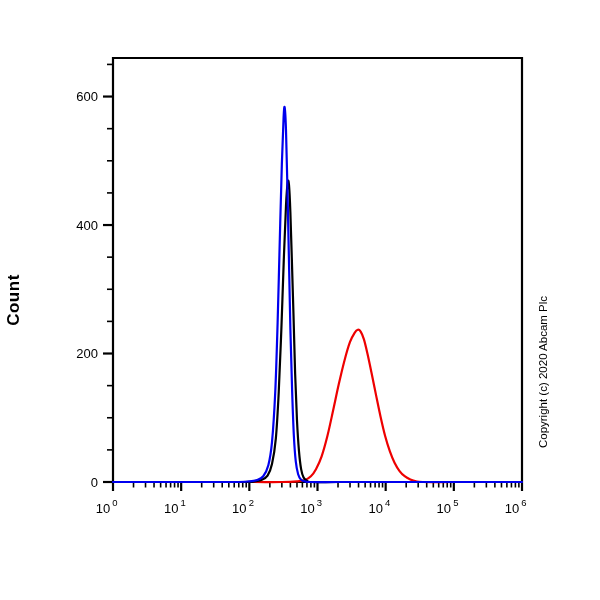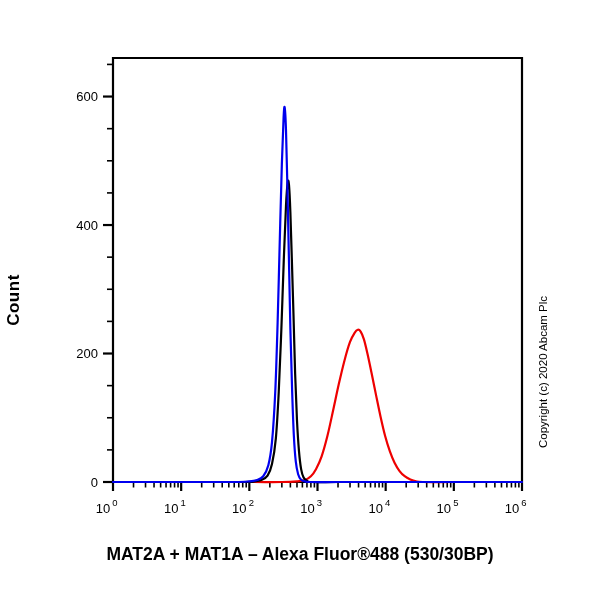--- a/index.html
+++ b/index.html
@@ -131,17 +131,16 @@
         <text x="512" y="513" text-anchor="middle" class="tick-text">10</text>
         <text x="524" y="506" text-anchor="middle" class="tick-exp">6</text>
         <path d="M 113.00 482.00 C 124.36 482.00, 158.44 482.00, 181.17 482.00 C 203.89 482.00, 232.55 482.00, 249.33 482.00 C 266.12 482.00, 273.92 482.11, 281.86 482.00 C 289.80 481.89, 293.16 481.68, 296.98 481.36 C 300.79 481.04, 302.43 480.93, 304.75 480.07 C 307.07 479.22, 309.02 478.04, 310.89 476.22 C 312.77 474.40, 314.19 472.47, 315.98 469.15 C 317.77 465.83, 319.72 461.87, 321.64 456.30 C 323.55 450.74, 325.53 443.45, 327.46 435.75 C 329.39 428.04, 331.33 418.61, 333.21 410.05 C 335.09 401.48, 336.85 392.70, 338.75 384.35 C 340.65 376.00, 342.75 367.01, 344.63 359.94 C 346.51 352.87, 348.36 346.45, 350.02 341.95 C 351.68 337.45, 353.29 334.99, 354.59 332.96 C 355.88 330.92, 356.78 329.96, 357.79 329.75 C 358.81 329.53, 359.66 330.07, 360.68 331.67 C 361.71 333.28, 362.81 335.74, 363.94 339.38 C 365.06 343.02, 366.16 347.95, 367.42 353.52 C 368.69 359.08, 370.10 365.94, 371.51 372.79 C 372.93 379.64, 374.44 387.35, 375.94 394.63 C 377.44 401.91, 378.98 409.62, 380.51 416.47 C 382.03 423.33, 383.52 429.96, 385.07 435.75 C 386.62 441.53, 388.22 446.67, 389.80 451.16 C 391.38 455.66, 392.92 459.41, 394.55 462.73 C 396.18 466.05, 397.89 468.83, 399.58 471.08 C 401.27 473.33, 402.88 474.83, 404.67 476.22 C 406.46 477.61, 408.41 478.57, 410.32 479.43 C 412.24 480.29, 414.08 480.93, 416.15 481.36 C 418.22 481.79, 416.47 481.89, 422.75 482.00 C 429.03 482.11, 440.71 482.00, 453.83 482.00 C 466.95 482.00, 490.12 482.00, 501.48 482.00 C 512.84 482.00, 518.58 482.00, 522.00 482.00" stroke="#EE0000" stroke-width="2.2" class="curve"></path>
         <path d="M 113.00 482.00 C 124.36 482.00, 159.55 482.00, 181.17 482.00 C 202.79 482.00, 230.47 482.11, 242.73 482.00 C 254.99 481.89, 251.63 481.68, 254.73 481.36 C 257.83 481.04, 259.20 481.04, 261.34 480.07 C 263.47 479.11, 265.77 478.25, 267.55 475.58 C 269.32 472.90, 270.61 470.22, 271.99 464.01 C 273.38 457.80, 274.74 450.31, 275.86 438.32 C 276.99 426.32, 277.82 410.26, 278.74 392.06 C 279.65 373.86, 280.52 351.05, 281.36 329.10 C 282.20 307.15, 283.00 280.92, 283.77 260.36 C 284.54 239.81, 285.35 218.71, 285.99 205.76 C 286.64 192.80, 287.16 186.06, 287.66 182.63 C 288.17 179.20, 288.56 180.27, 289.01 185.20 C 289.46 190.13, 289.91 199.98, 290.37 212.18 C 290.84 224.39, 291.29 241.09, 291.82 258.44 C 292.34 275.78, 292.97 296.98, 293.53 316.25 C 294.08 335.53, 294.57 356.73, 295.15 374.07 C 295.72 391.42, 296.34 407.48, 296.98 420.33 C 297.62 433.18, 298.29 443.03, 298.98 451.16 C 299.67 459.30, 300.35 464.76, 301.12 469.15 C 301.88 473.54, 302.62 475.58, 303.59 477.50 C 304.56 479.43, 305.60 479.97, 306.94 480.72 C 308.28 481.46, 306.45 481.79, 311.62 482.00 C 316.80 482.21, 325.68 482.00, 338.02 482.00 C 350.36 482.00, 366.36 482.00, 385.67 482.00 C 404.97 482.00, 431.11 482.00, 453.83 482.00 C 476.56 482.00, 510.64 482.00, 522.00 482.00" stroke="#000000" stroke-width="2.2" class="curve"></path>
         <path d="M 113.00 482.00 C 124.36 482.00, 160.96 482.00, 181.17 482.00 C 201.37 482.00, 222.85 482.11, 234.21 482.00 C 245.57 481.89, 245.52 481.68, 249.33 481.36 C 253.15 481.04, 254.78 480.93, 257.10 480.07 C 259.42 479.22, 261.38 478.68, 263.25 476.22 C 265.12 473.76, 266.88 470.97, 268.34 465.30 C 269.79 459.62, 270.84 454.38, 271.99 442.17 C 273.15 429.96, 274.31 411.98, 275.25 392.06 C 276.19 372.15, 276.86 348.16, 277.62 322.68 C 278.38 297.20, 279.11 265.61, 279.81 239.16 C 280.52 212.72, 281.23 184.24, 281.86 164.00 C 282.49 143.76, 283.11 127.17, 283.58 117.75 C 284.05 108.32, 284.28 105.43, 284.68 107.47 C 285.08 109.50, 285.57 117.85, 285.99 129.95 C 286.42 142.05, 286.78 159.07, 287.25 180.06 C 287.73 201.05, 288.34 231.03, 288.86 255.87 C 289.38 280.71, 289.82 306.40, 290.37 329.10 C 290.93 351.80, 291.59 374.29, 292.17 392.06 C 292.75 409.83, 293.26 424.18, 293.86 435.75 C 294.46 447.31, 295.06 455.02, 295.77 461.44 C 296.48 467.87, 297.29 471.29, 298.14 474.29 C 298.99 477.29, 299.76 478.25, 300.86 479.43 C 301.96 480.61, 303.07 480.93, 304.75 481.36 C 306.42 481.79, 305.35 481.89, 310.89 482.00 C 316.44 482.11, 325.56 482.00, 338.02 482.00 C 350.48 482.00, 366.36 482.00, 385.67 482.00 C 404.97 482.00, 431.11 482.00, 453.83 482.00 C 476.56 482.00, 510.64 482.00, 522.00 482.00" stroke="#0000EE" stroke-width="2.2" class="curve"></path>
       </g>
   </svg>
 
   <div id="y-axis-label">Count</div>
 
-  <div id="chart-title">MAT2A + MAT1A – Alexa Fluor®488 (530/30BP)</div>
 
   <div id="copyright">Copyright (c) 2020 Abcam Plc</div>
 
 </div>
 
 </body></html>

